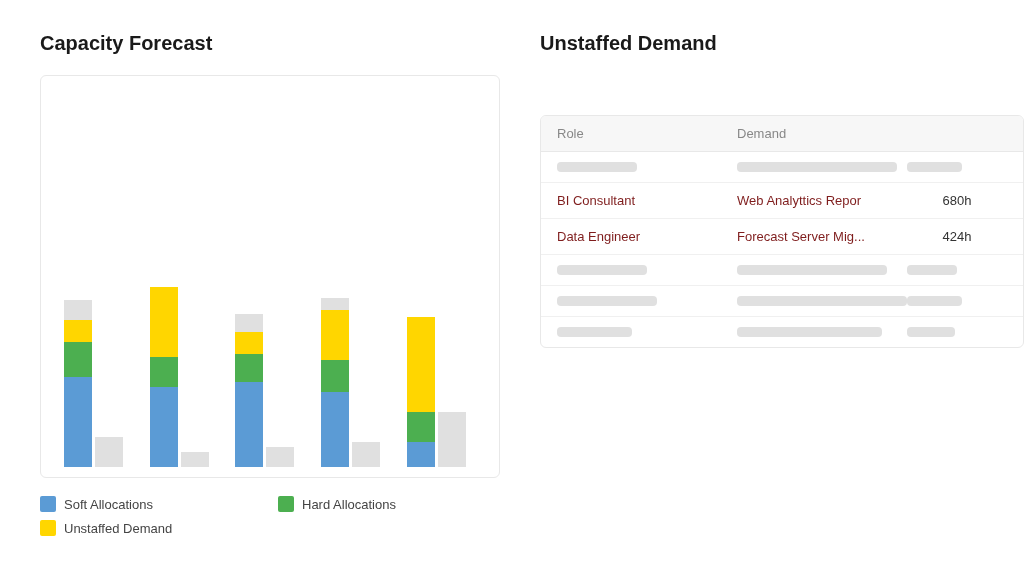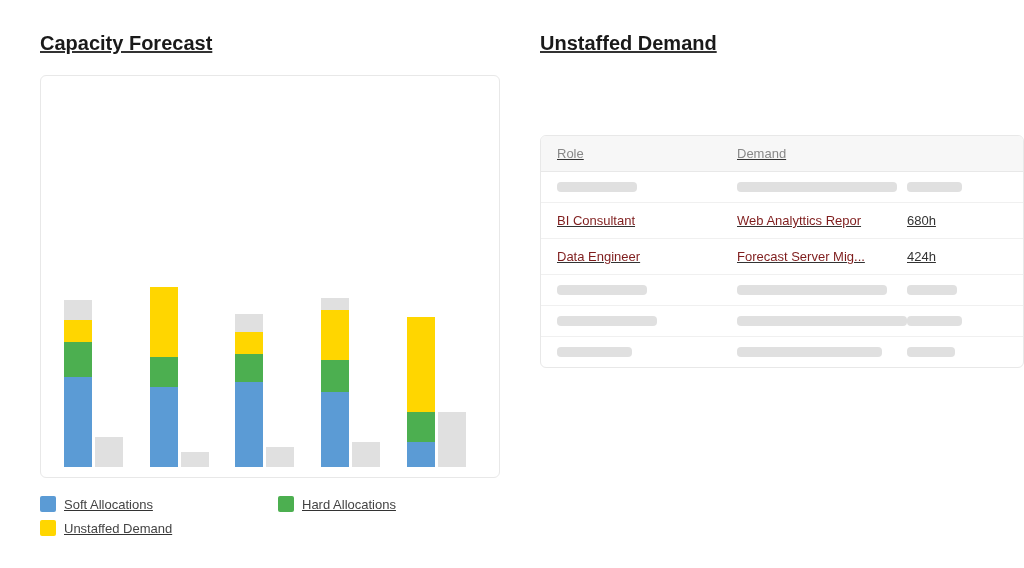--- a/index.html
+++ b/index.html
@@ -10,21 +10,20 @@
       width: 1024px;
       height: 568px;
       overflow: hidden;
     }
     .container {
       display: flex;
       width: 1024px;
       height: 568px;
       padding: 32px 40px;
       gap: 40px;
-      text-decoration: underline;
     }
     
     .left-panel {
       flex: 0 0 460px;
       display: flex;
       flex-direction: column;
     }
     .panel-title {
       font-size: 20px;
       font-weight: 600;
@@ -76,21 +75,21 @@
       flex-shrink: 0;
     }
 
     
     .right-panel {
       flex: 1;
       display: flex;
       flex-direction: column;
     }
     .table-container {
-      margin-top: 60px;
+      margin-top: 40px;
       border: 1px solid #e8e8e8;
       border-radius: 6px;
       overflow: hidden;
     }
     .table-header {
       display: grid;
       grid-template-columns: 180px 1fr 100px;
       background: #f7f7f7;
       padding: 10px 16px;
       border-bottom: 1px solid #e8e8e8;
@@ -115,21 +114,21 @@
       color: #7f1d1d;
     }
     .skeleton-line {
       height: 10px;
       background: #e0e0e0;
       border-radius: 4px;
     }
     .demand-value {
       font-size: 13px;
       color: #333;
-      text-align: left;
+      text-align: center;
     }
   </style>
 </head>
 <body>
 
 <div class="container">
 
   <div class="left-panel">
     <h2 class="panel-title">Capacity Forecast</h2>
     <div class="chart-area" id="chart-area">

